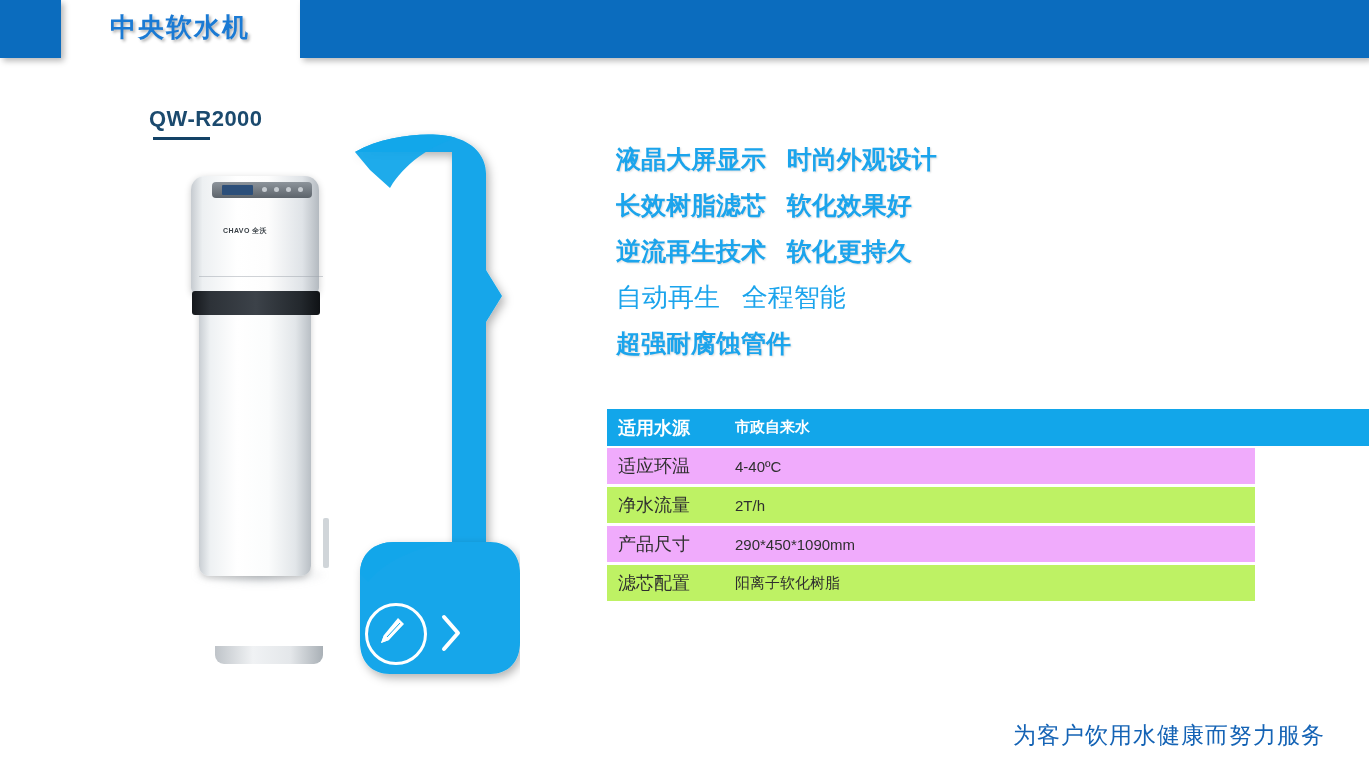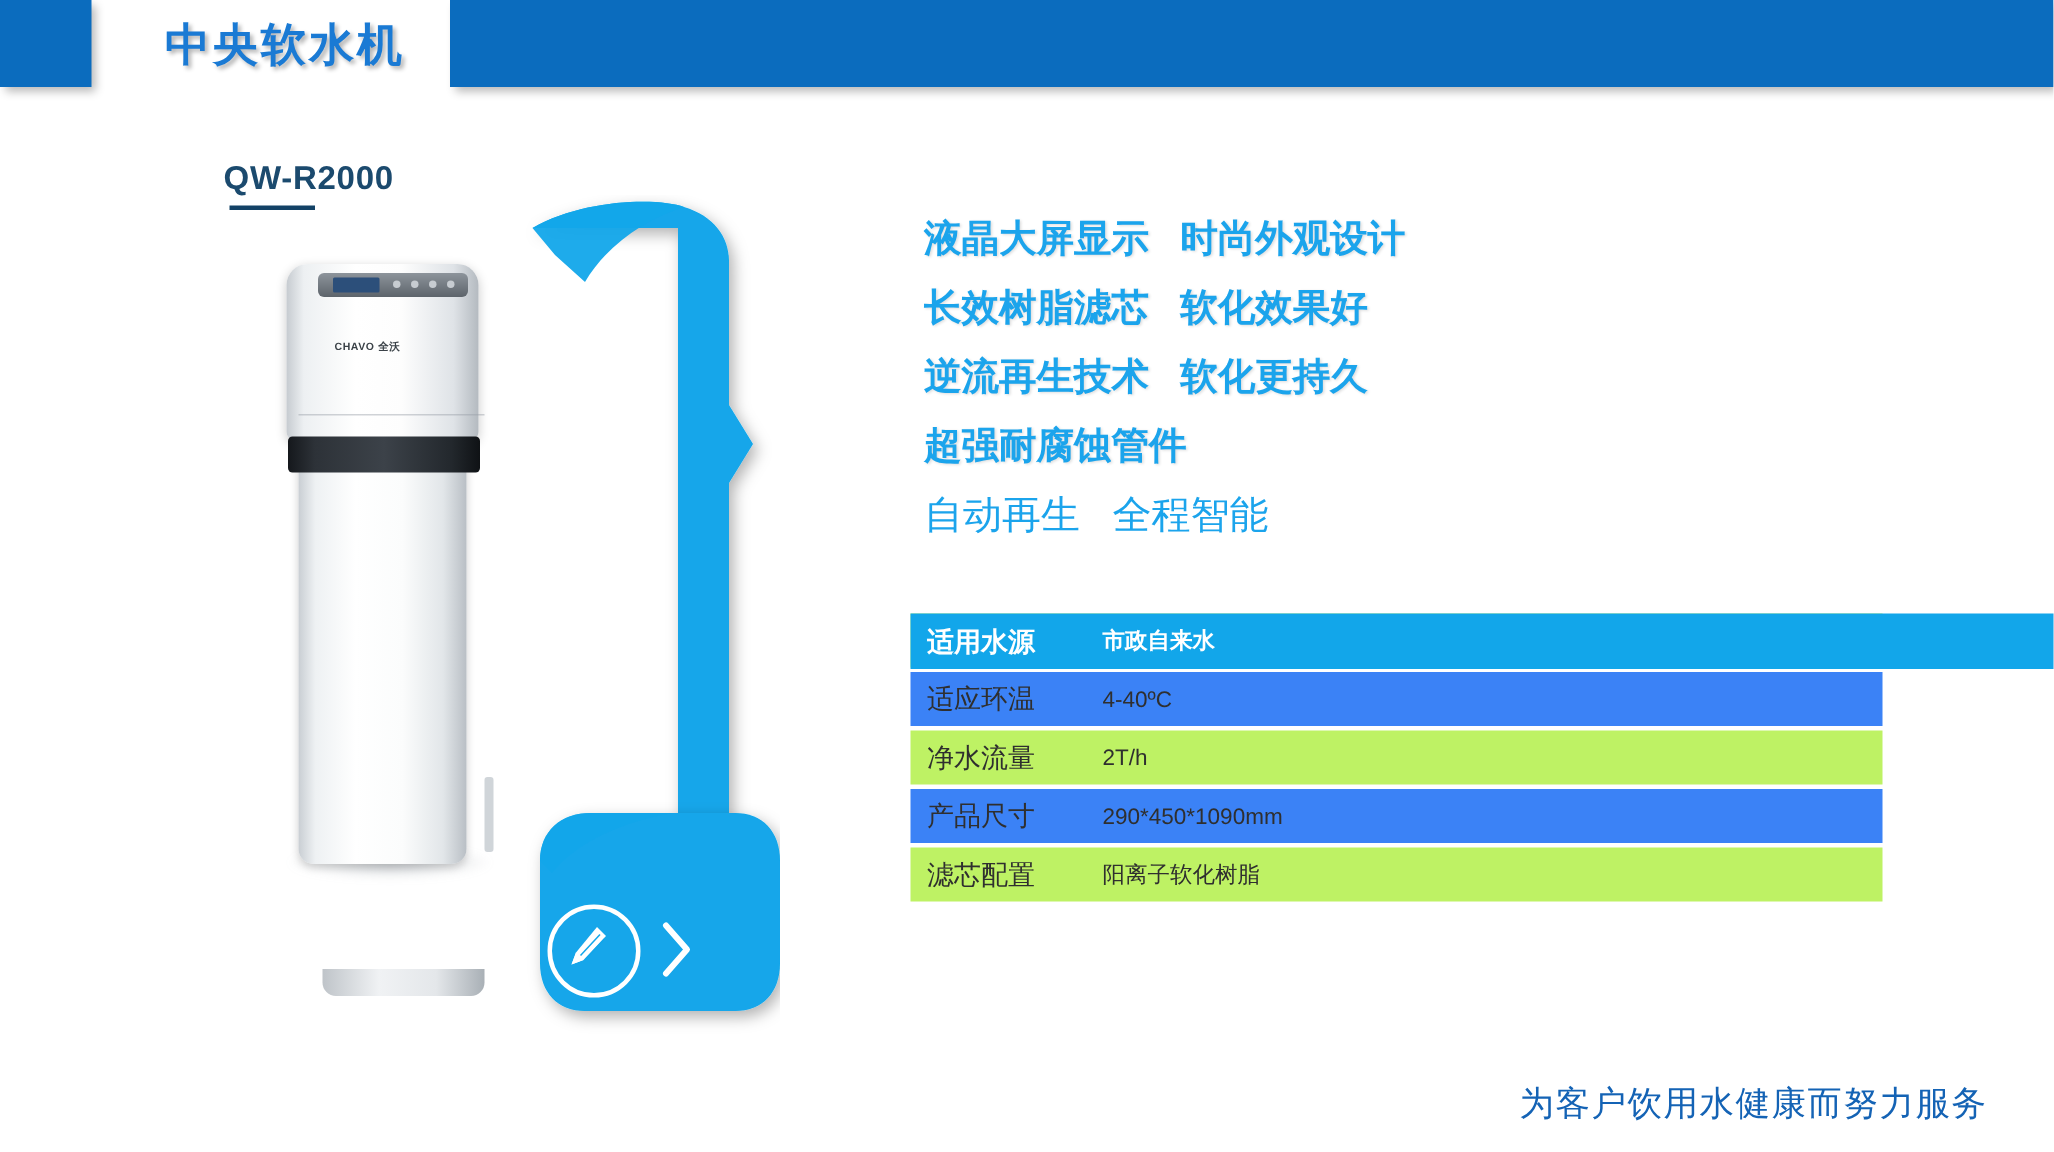--- a/index.html
+++ b/index.html
@@ -15,21 +15,21 @@
   .header { position:absolute; left:0; top:0; width:1369px; height:70px; }
   .hdr-block {
     position:absolute; top:0; height:58px;
     background:#0b6cbe;
     box-shadow:3px 3px 6px rgba(0,0,0,0.28);
   }
   .hdr-block.left  { left:0;   width:61px; }
   .hdr-block.right { left:300px; width:1069px; }
   .hdr-title {
     position:absolute; left:110px; top:10px;
-    font-size:30px; font-weight:bold; letter-spacing:2px;
+    font-size:26px; font-weight:bold; letter-spacing:2px;
     color:#1a7ad4;
     text-shadow:2px 2px 3px rgba(0,0,0,0.30);
     white-space:nowrap;
     z-index:3;
   }
 
   
   .model-name {
     position:absolute; left:149px; top:106px;
     font-size:22px; font-weight:bold; color:#1b4a6e;
@@ -125,21 +125,21 @@
   .feature-line.light { font-weight:normal; font-size:26px; text-shadow:none; }
 
   
   .spec-table {
     position:absolute; left:607px; top:409px;
     width:648px;
   }
   .spec-row { display:flex; align-items:center; height:36px; margin-bottom:3px; }
   .spec-row.header { background:#12a6ea; height:37px; margin-bottom:4px; }
   .spec-row.odd  { background:#bef264; }
-  .spec-row.even { background:#3b82f6; }
+  .spec-row.even { background:#f0abfc; }
   .spec-label { width:128px; padding-left:11px; font-size:18px; color:#2f2f2f; }
   .spec-value { flex:1; font-size:15px; color:#2f2f2f; }
   .spec-row.header .spec-label,
   .spec-row.header .spec-value { color:#ffffff; font-weight:bold; }
 
   
   .footer-text {
     position:absolute; left:1013px; top:720px;
     font-size:23px; color:#1463b5; letter-spacing:1px;
     white-space:nowrap;
@@ -217,22 +217,22 @@
     <div class="prod-head-seam"></div>
     <div class="prod-brand">CHAVO 全沃</div>
   </div>
   <div class="prod-band"></div>
 </div>
 
 <div class="features">
   <div class="feature-line">液晶大屏显示   时尚外观设计</div>
   <div class="feature-line">长效树脂滤芯   软化效果好</div>
   <div class="feature-line">逆流再生技术   软化更持久</div>
+  <div class="feature-line light">自动再生   全程智能</div>
   <div class="feature-line">超强耐腐蚀管件</div>
-  <div class="feature-line light">自动再生   全程智能</div>
 </div>
 
 <div class="spec-table">
   <div class="spec-row header">
     <div class="spec-label">适用水源</div>
     <div class="spec-value">市政自来水</div>
   </div>
   <div class="spec-row odd">
     <div class="spec-label">进水压力</div>
     <div class="spec-value">0.1-0.4mpa</div>

